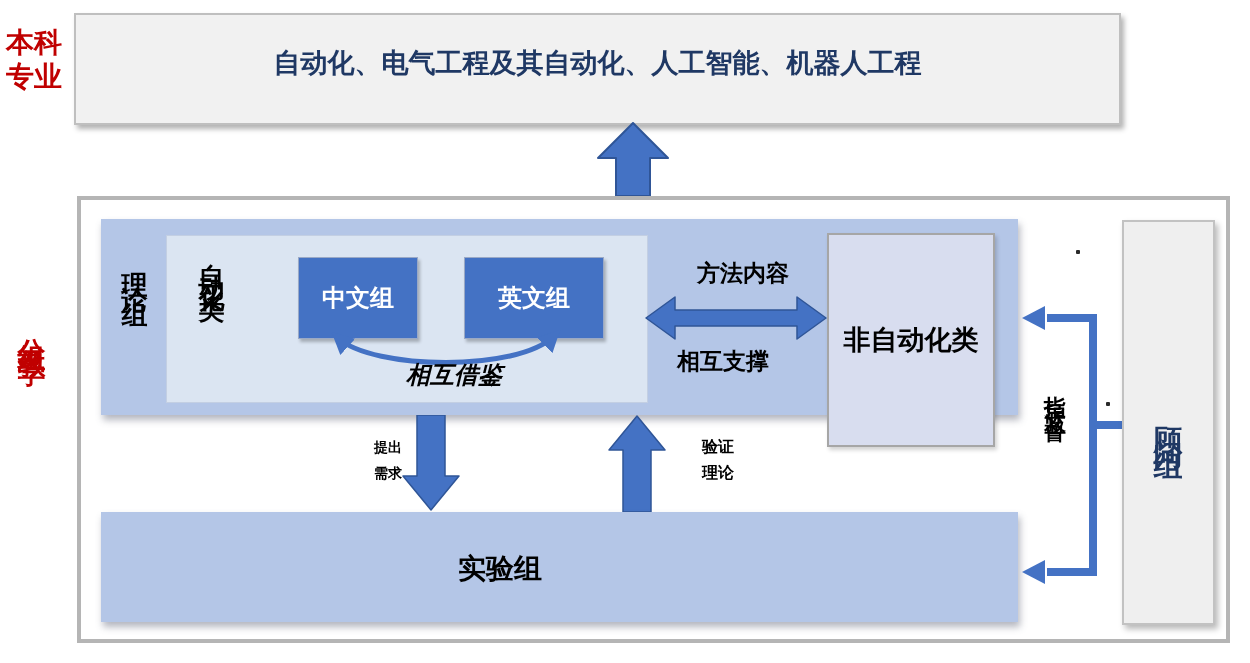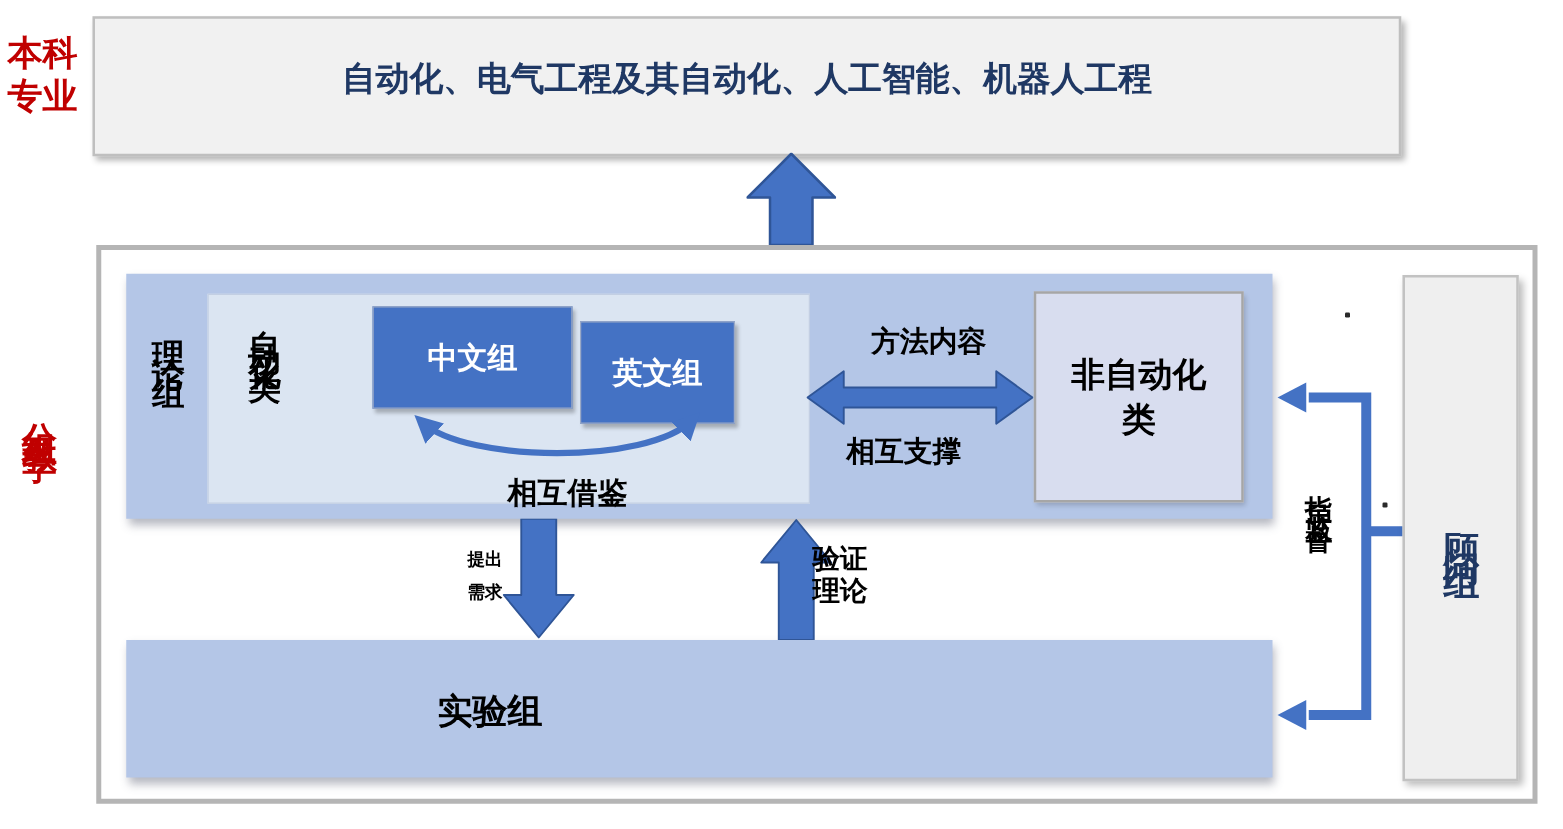--- a/index.html
+++ b/index.html
@@ -26,51 +26,51 @@
   #outer-box{
     left:77px;top:196px;width:1153px;height:447px;box-sizing:border-box;
     background:#ffffff;border:4px solid #b5b5b5;
   }
   
   .lightblue{
     background:#b4c6e7;box-shadow:2px 5px 7px rgba(90,95,115,0.45);
   }
   #theory-box{left:101px;top:219px;width:917px;height:196px;}
   #experiment-box{left:101px;top:512px;width:917px;height:110px;}
-  #experiment-label{left:350px;top:550px;width:300px;text-align:left;
+  #experiment-label{left:350px;top:550px;width:300px;text-align:center;
     color:#000;font-size:28px;}
   #theory-label{left:118px;top:251px;color:#000;font-size:26px;letter-spacing:15px;}
   
   #automation-box{
     left:166px;top:235px;width:482px;height:168px;box-sizing:border-box;
     background:#dbe5f2;border:1px solid #c3cfe3;
   }
   #automation-label{left:195px;top:243px;color:#000;font-size:26px;letter-spacing:11px;}
   
   .bluebox{
     background:#4472c4;border:1px solid #9aa9c6;box-sizing:border-box;
     box-shadow:2px 3px 3px rgba(0,0,0,0.25);
     display:flex;align-items:center;justify-content:center;
     color:#ffffff;font-size:24px;
   }
-  #chinese-box{left:298px;top:245px;width:160px;height:82px;font-family:Liberation Serif, serif;}
-  #english-box{left:464px;top:257px;width:124px;height:82px;}
+  #chinese-box{left:298px;top:257px;width:120px;height:82px;font-family:Liberation Serif, serif;}
+  #english-box{left:464px;top:257px;width:140px;height:82px;}
   
   .blabel{color:#000000;text-align:center;}
-  #mutual-reference{left:389px;top:378px;width:130px;font-size:24px;}
+  #mutual-reference{left:389px;top:359px;width:130px;font-size:24px;font-style:italic;}
   #method-content{left:678px;top:258px;width:130px;font-size:23px;}
   #mutual-support{left:658px;top:346px;width:130px;font-size:23px;}
   #propose-label{left:360px;top:434px;width:56px;font-size:14px;line-height:26px;}
-  #verify-label{left:642px;top:434px;width:60px;font-size:22px;line-height:26px;}
+  #verify-label{left:688px;top:434px;width:60px;font-size:16px;line-height:26px;}
   #guide-label{left:1040px;top:378px;color:#000;font-size:22px;letter-spacing:8px;}
   
   #non-automation-box{
-    left:827px;top:233px;width:168px;height:169px;box-sizing:border-box;
+    left:827px;top:233px;width:168px;height:214px;box-sizing:border-box;
     background:#d8ddef;border:2px solid #a6a6a6;box-shadow:2px 3px 4px rgba(0,0,0,0.18);
-    display:flex;flex-direction:column;align-items:center;justify-content:center;
+    display:flex;align-items:center;justify-content:center;
     color:#000;font-size:27px;line-height:36px;
   }
   
   #advisor-box{
     left:1122px;top:220px;width:93px;height:405px;box-sizing:border-box;
     background:#efefef;border:2px solid #c2c2c2;box-shadow:3px 4px 6px rgba(0,0,0,0.28);
     display:flex;align-items:center;justify-content:center;
   }
   #advisor-label{color:#1f3864;font-size:29px;letter-spacing:13px;}
   

